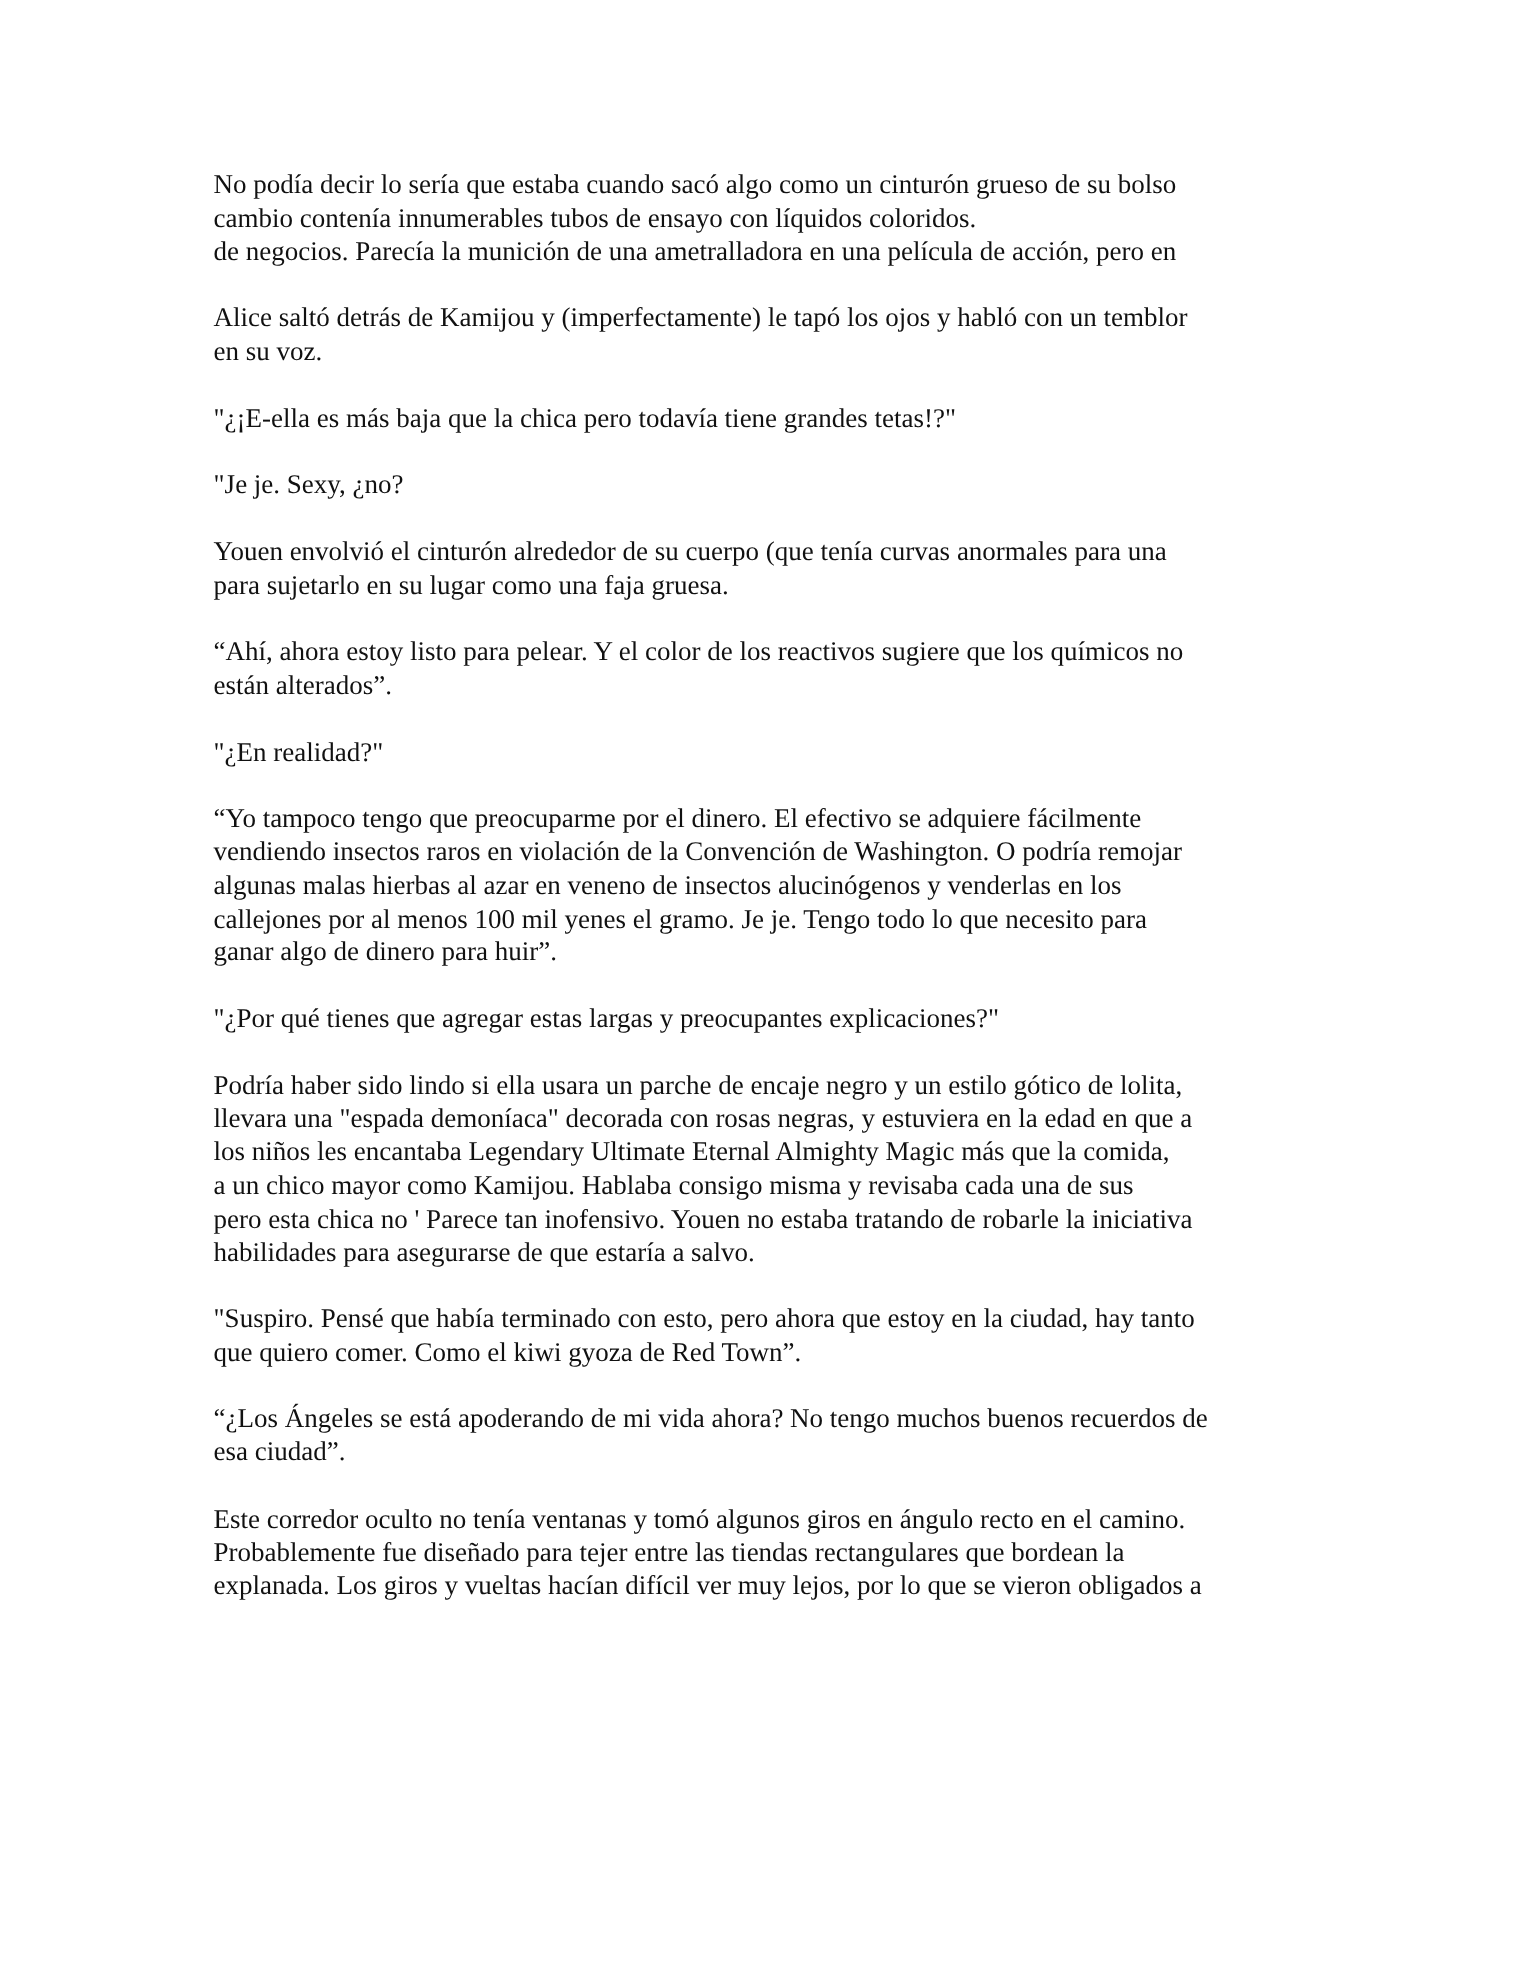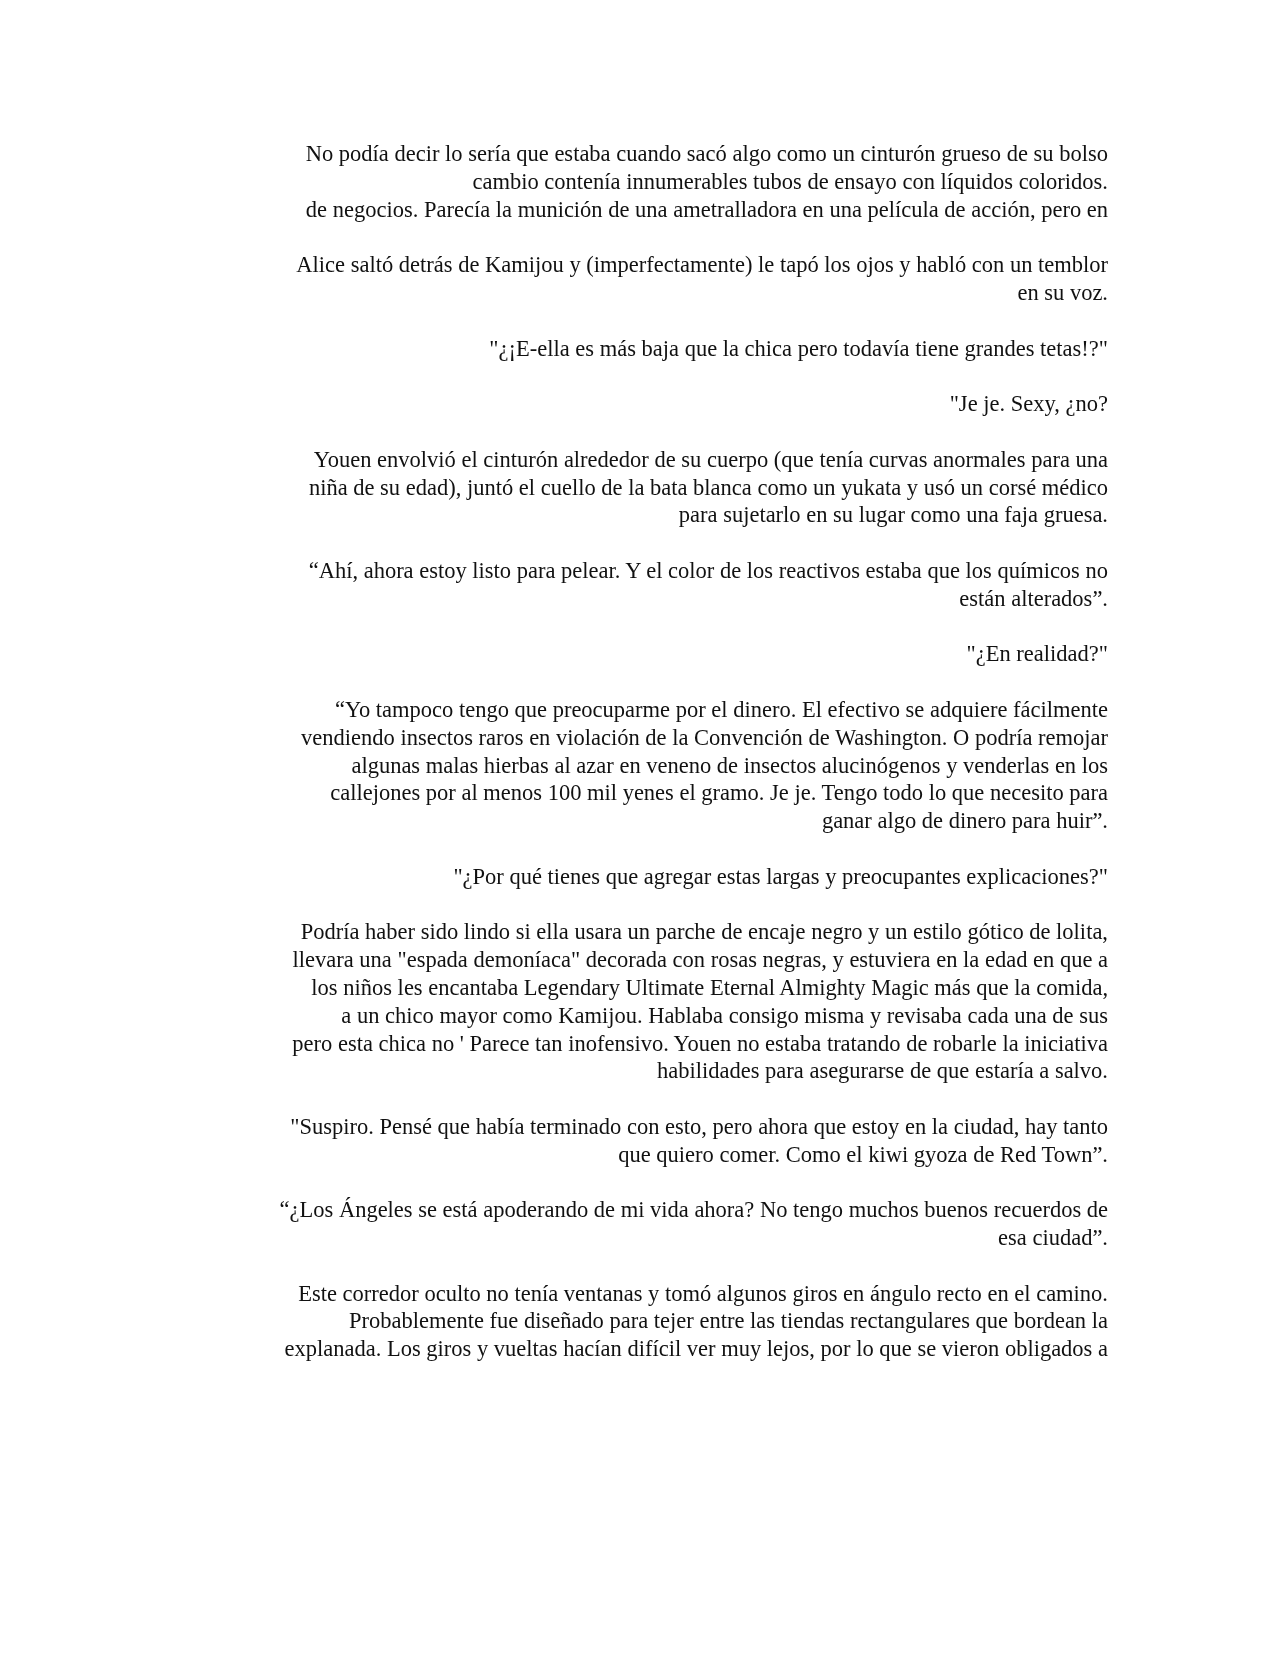--- a/index.html
+++ b/index.html
@@ -6,21 +6,20 @@
   body { width: 1280px; height: 1656px; position: relative; overflow: hidden; }
   .page {
     position: absolute;
     left: 178px;
     top: 140px;
     width: 930px;
     font-family: "Liberation Serif", "DejaVu Serif", serif;
     font-size: 22.5px;
     line-height: 27.8px;
     color: #111111;
-    text-align: right;
   }
   .para { margin: 0 0 27.8px 0; white-space: normal; }
   .line { display: block; white-space: nowrap; }
 </style>
 </head>
 <body>
 
 <div class="page">
   <p class="para">
     <span class="line">No podía decir lo sería que estaba cuando sacó algo como un cinturón grueso de su bolso</span>
@@ -32,25 +31,24 @@
     <span class="line">en su voz.</span>
   </p>
   <p class="para">
     <span class="line">"¿¡E-ella es más baja que la chica pero todavía tiene grandes tetas!?"</span>
   </p>
   <p class="para">
     <span class="line">"Je je. Sexy, ¿no?</span>
   </p>
   <p class="para">
     <span class="line">Youen envolvió el cinturón alrededor de su cuerpo (que tenía curvas anormales para una</span>
-    <span class="line">niña de su edad), juntó el cuello de la bata blanca como un yukata y usó un corsé médico</span>
     <span class="line">para sujetarlo en su lugar como una faja gruesa.</span>
   </p>
   <p class="para">
-    <span class="line">“Ahí, ahora estoy listo para pelear. Y el color de los reactivos estaba que los químicos no</span>
+    <span class="line">“Ahí, ahora estoy listo para pelear. Y el color de los reactivos sugiere que los químicos no</span>
     <span class="line">están alterados”.</span>
   </p>
   <p class="para">
     <span class="line">"¿En realidad?"</span>
   </p>
   <p class="para">
     <span class="line">“Yo tampoco tengo que preocuparme por el dinero. El efectivo se adquiere fácilmente</span>
     <span class="line">vendiendo insectos raros en violación de la Convención de Washington. O podría remojar</span>
     <span class="line">algunas malas hierbas al azar en veneno de insectos alucinógenos y venderlas en los</span>
     <span class="line">callejones por al menos 100 mil yenes el gramo. Je je. Tengo todo lo que necesito para</span>

